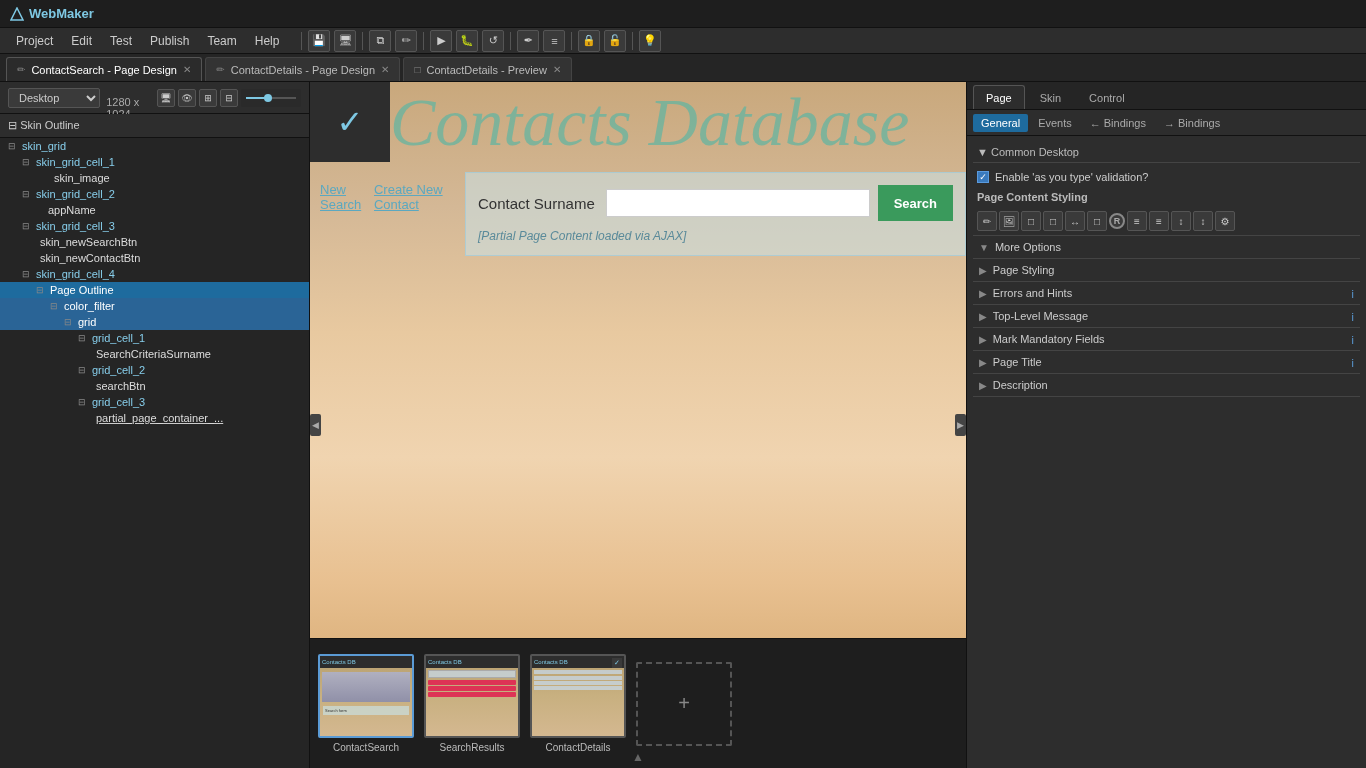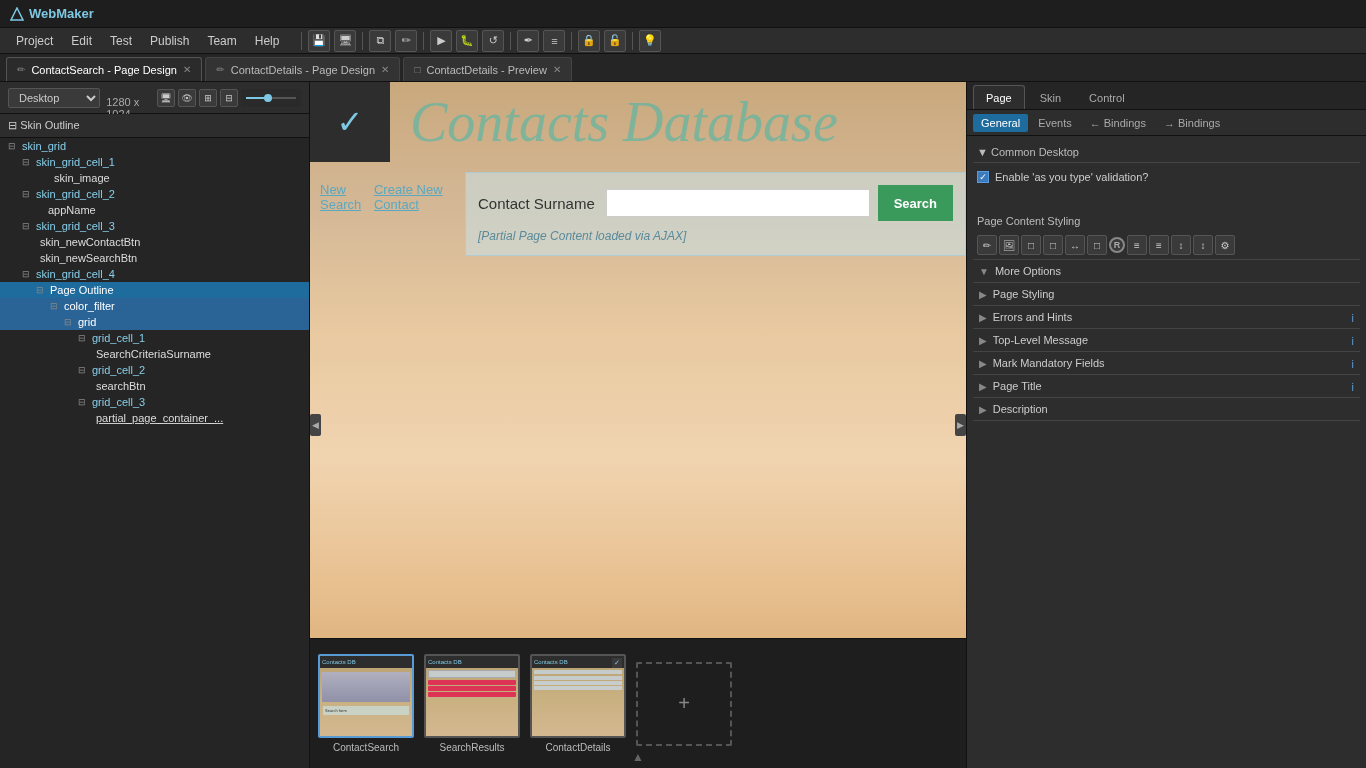--- a/index.html
+++ b/index.html
@@ -183,24 +183,23 @@
     #logo-box {
       width: 80px; height: 80px;
       background: #2d2d2d;
       display: flex; align-items: center; justify-content: center;
     }
     #logo-check {
       font-size: 32px;
       color: #7ec8e3;
     }
     #page-title-text {
-      font-size: 56px;
+      font-size: 68px;
       color: rgba(100,180,160,0.75);
       font-style: italic;
-      margin-left: 20px;
       font-family: Georgia, serif;
     }
     
     #page-sidebar {
       position: absolute;
       top: 90px; left: 0;
       width: 150px;
       display: flex;
       flex-direction: row;
       gap: 8px;
@@ -438,22 +437,21 @@
       border: 1px solid #5a9ade;
       display: flex; align-items: center; justify-content: center;
       font-size: 9px; color: #fff;
       flex-shrink: 0;
     }
     
     .pcs-label {
       font-size: 11px;
       color: #bbb;
       padding: 4px 4px;
-      font-weight: normal;
-      margin-top: 24px;
+      font-weight: bold;
     }
     
     #style-toolbar {
       display: flex;
       align-items: center;
       gap: 2px;
       padding: 4px 4px;
       border-bottom: 1px solid #444;
     }
     .style-btn {
@@ -609,24 +607,24 @@
         <span class="tree-label">skin_grid_cell_2</span>
       </div>
       <div class="tree-item" style="padding-left:44px;">
         <span class="tree-label-child">appName</span>
       </div>
       <div class="tree-item" style="padding-left:22px;">
         <span class="tree-toggle">⊟</span>
         <span class="tree-label">skin_grid_cell_3</span>
       </div>
       <div class="tree-item" style="padding-left:36px;">
+        <span class="tree-label-child">skin_newSearchBtn</span>
+      </div>
+      <div class="tree-item" style="padding-left:36px;">
         <span class="tree-label-child">skin_newContactBtn</span>
-      </div>
-      <div class="tree-item" style="padding-left:36px;">
-        <span class="tree-label-child">skin_newSearchBtn</span>
       </div>
       <div class="tree-item" style="padding-left:22px;">
         <span class="tree-toggle">⊟</span>
         <span class="tree-label">skin_grid_cell_4</span>
       </div>
       <div class="tree-item selected" style="padding-left:36px;">
         <span class="tree-toggle">⊟</span>
         <span>Page Outline</span>
       </div>
       <div class="tree-item selected-light" style="padding-left:50px;">

